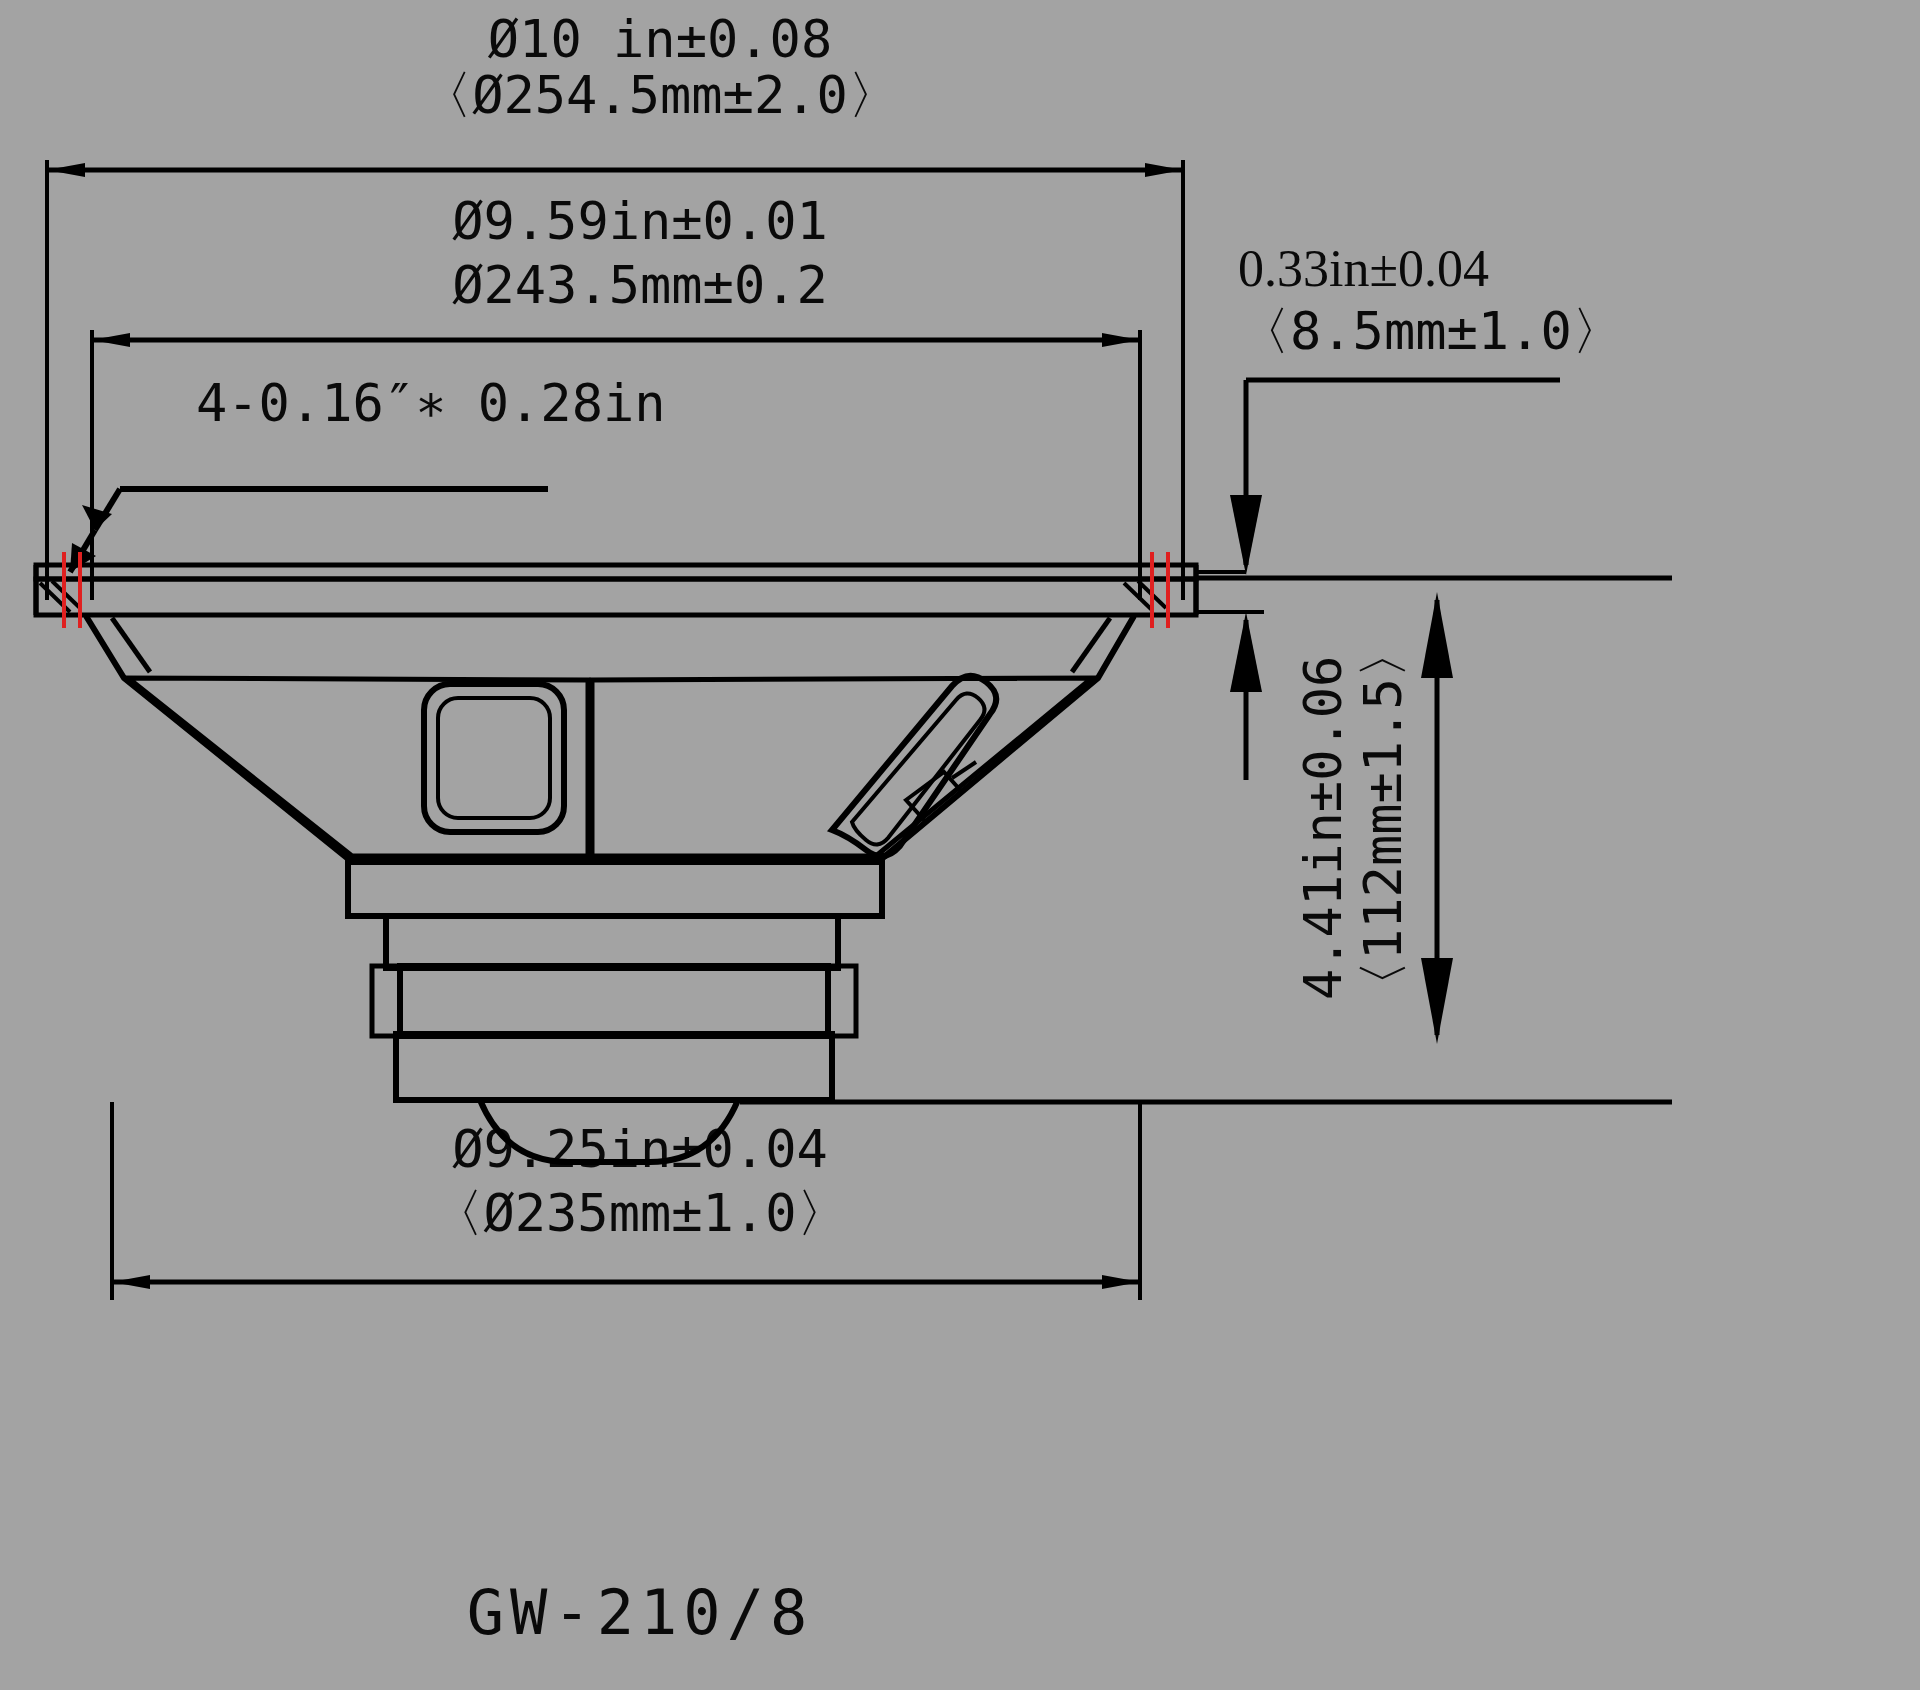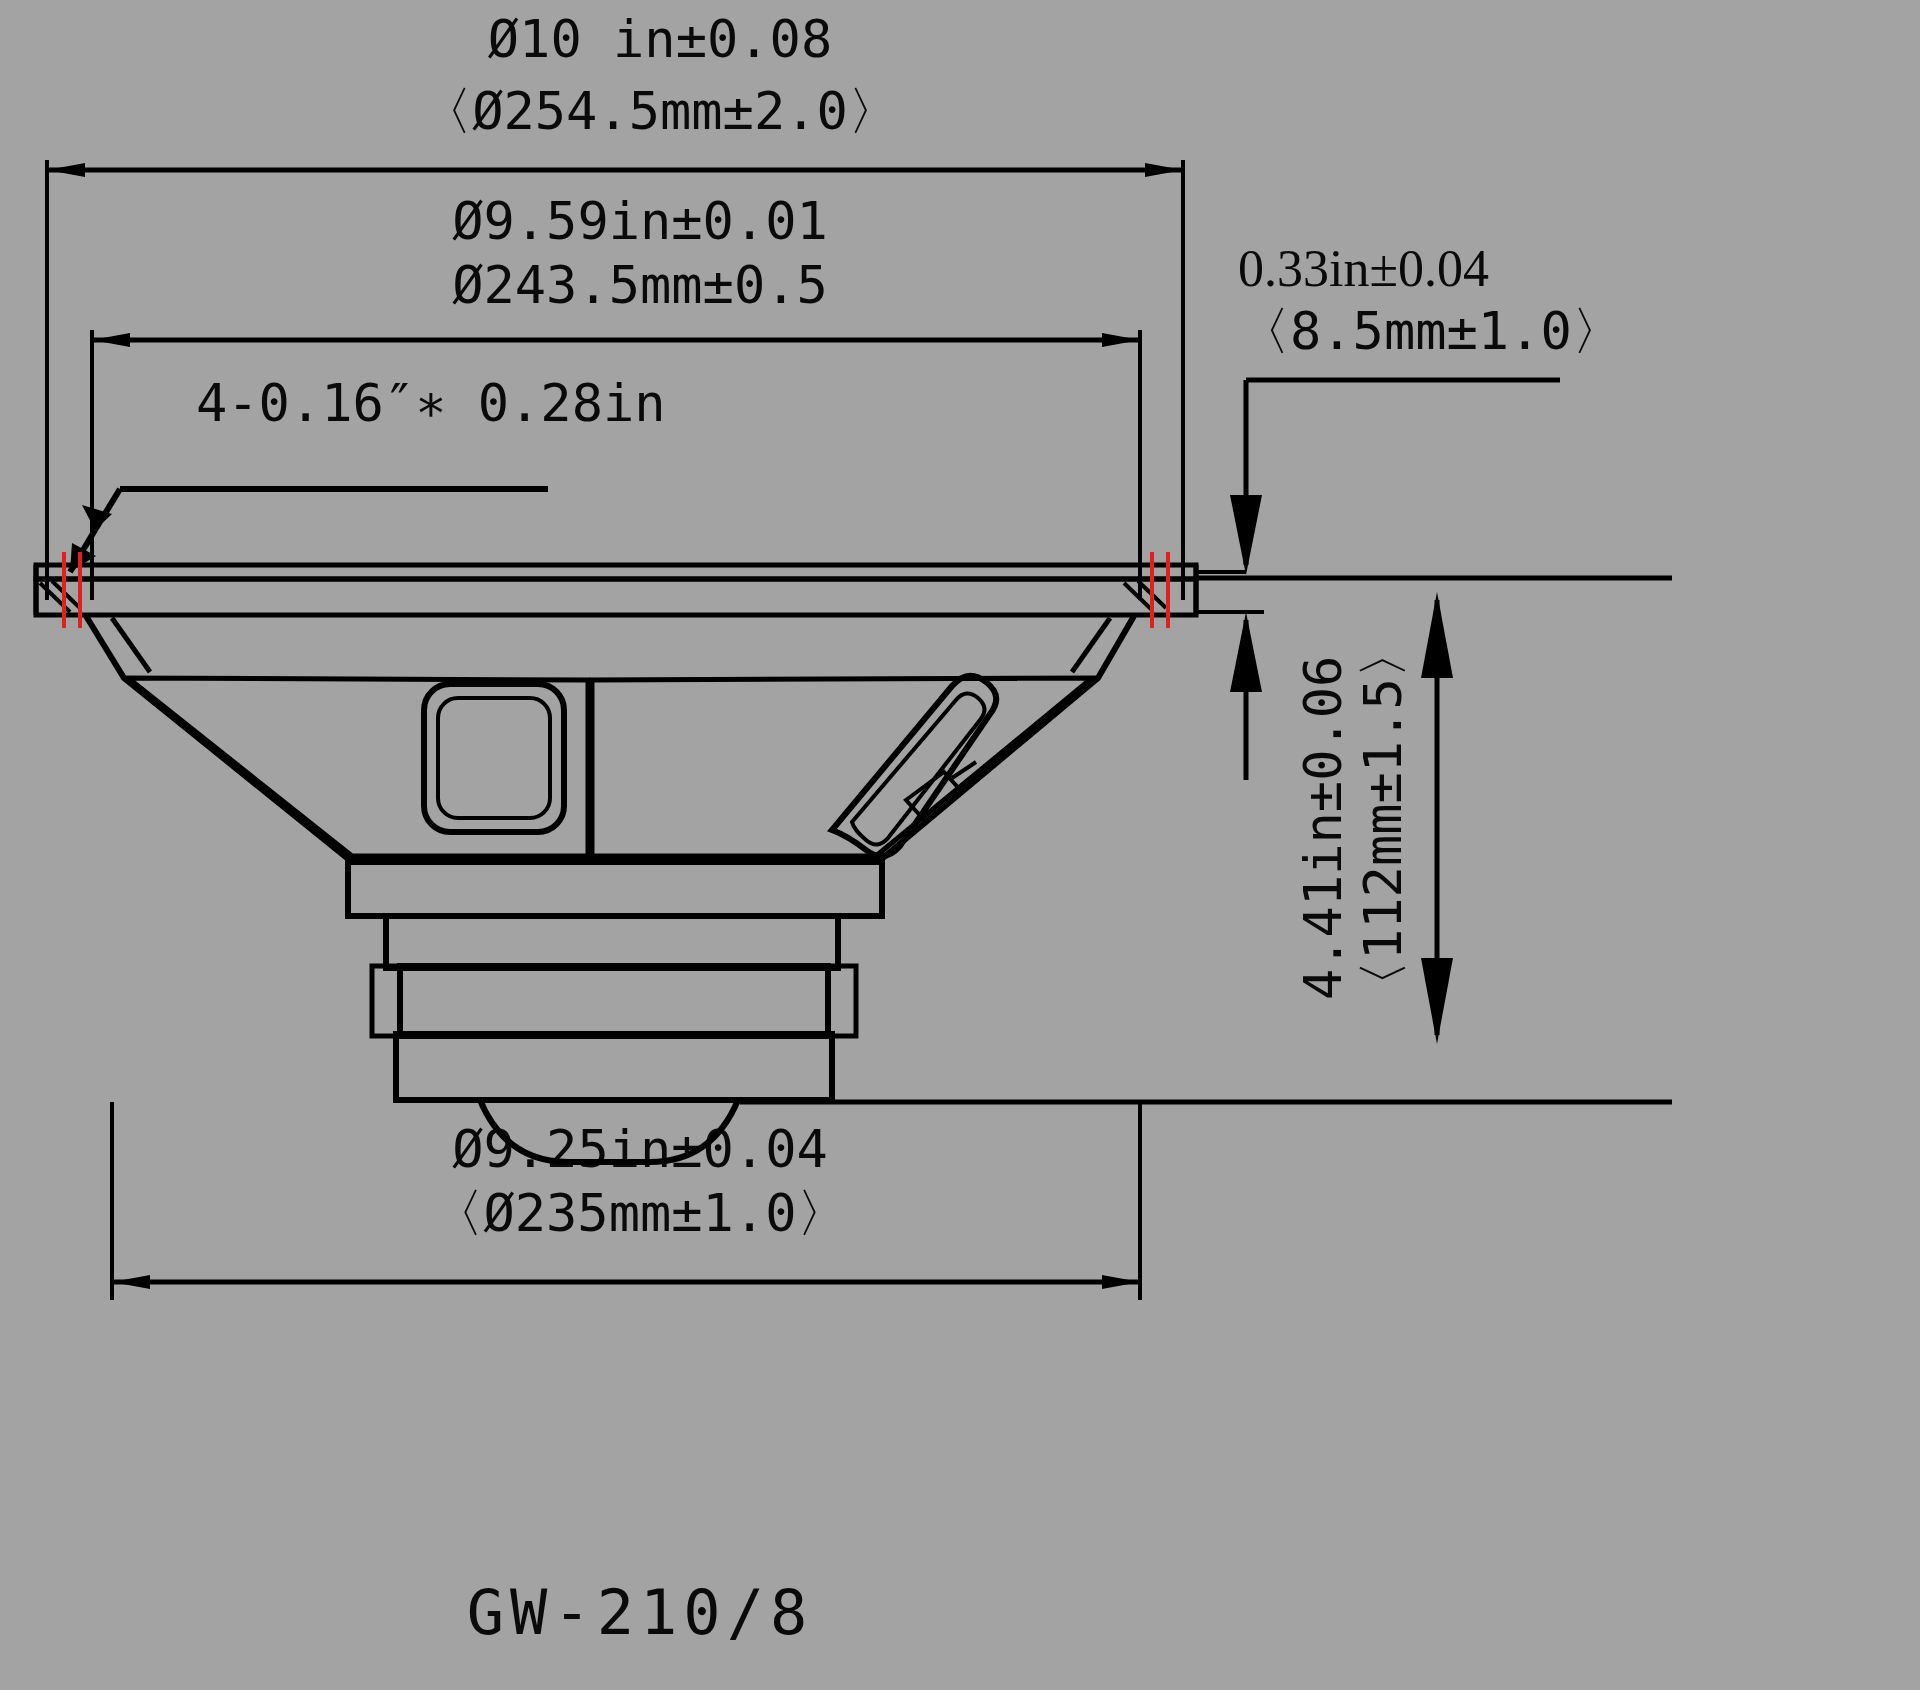--- a/index.html
+++ b/index.html
@@ -37,24 +37,24 @@
     height: 1690px;
   }
   .ctr { text-align: center; }
 </style>
 </head>
 <body>
 
 <div id="page">
 
   <div class="dimtext t-lg ctr" style="left:380px; top:8px; width:560px;">Ø10  in±0.08</div>
-  <div class="dimtext t-lg ctr" style="left:380px; top:80px; width:560px;">〈Ø254.5mm±2.0〉</div>
+  <div class="dimtext t-lg ctr" style="left:380px; top:64px; width:560px;">〈Ø254.5mm±2.0〉</div>
 
   <div class="dimtext t-lg ctr" style="left:380px; top:190px; width:520px;">Ø9.59in±0.01</div>
-  <div class="dimtext t-lg ctr" style="left:380px; top:254px; width:520px;">Ø243.5mm±0.5</div>
+  <div class="dimtext t-lg ctr" style="left:380px; top:254px; width:520px;">Ø243.5mm±0.2</div>
 
   <div class="dimtext t-lg" style="left:196px; top:372px;">4-0.16″∗ 0.28in</div>
 
   <div class="dimtext t-lg" style="left:1238px; top:238px;font-family:Liberation Serif, serif;">0.33in±0.04</div>
   <div class="dimtext t-lg" style="left:1238px; top:300px;">〈8.5mm±1.0〉</div>
 
   <div class="dimtext t-lg vert" style="left:1292px; top:1000px;">4.41in±0.06</div>
   <div class="dimtext t-lg vert" style="left:1352px; top:1012px;">〈112mm±1.5〉</div>
 
   <div class="dimtext t-lg ctr" style="left:360px; top:1118px; width:560px;">Ø9.25in±0.04</div>

